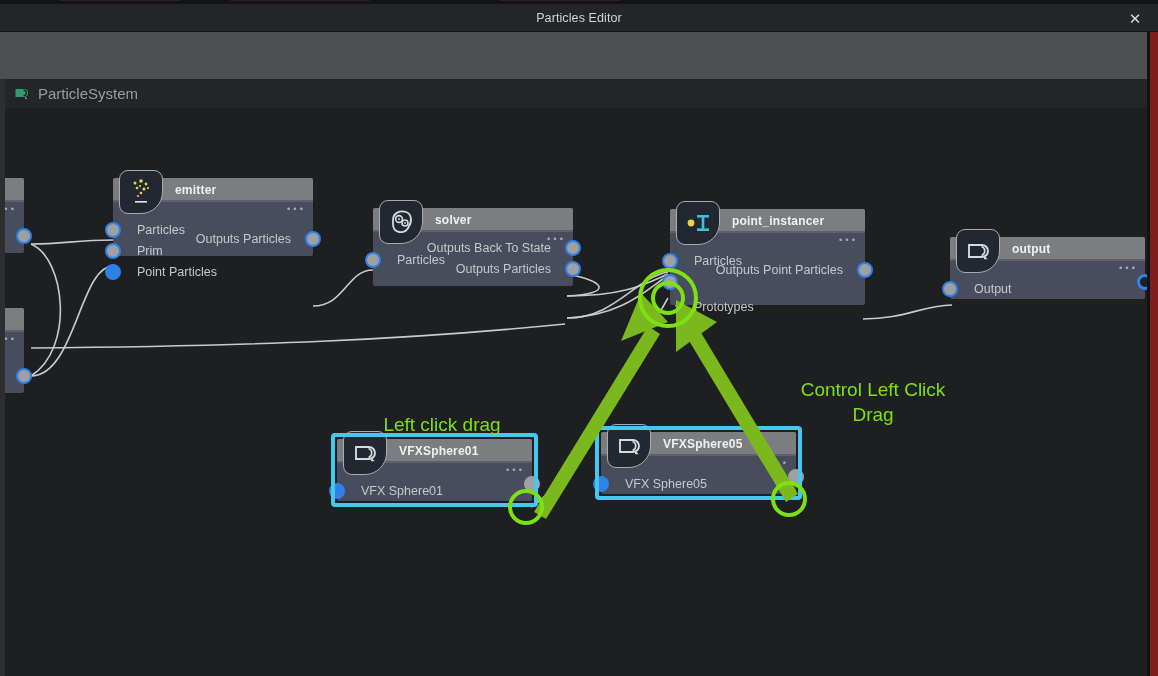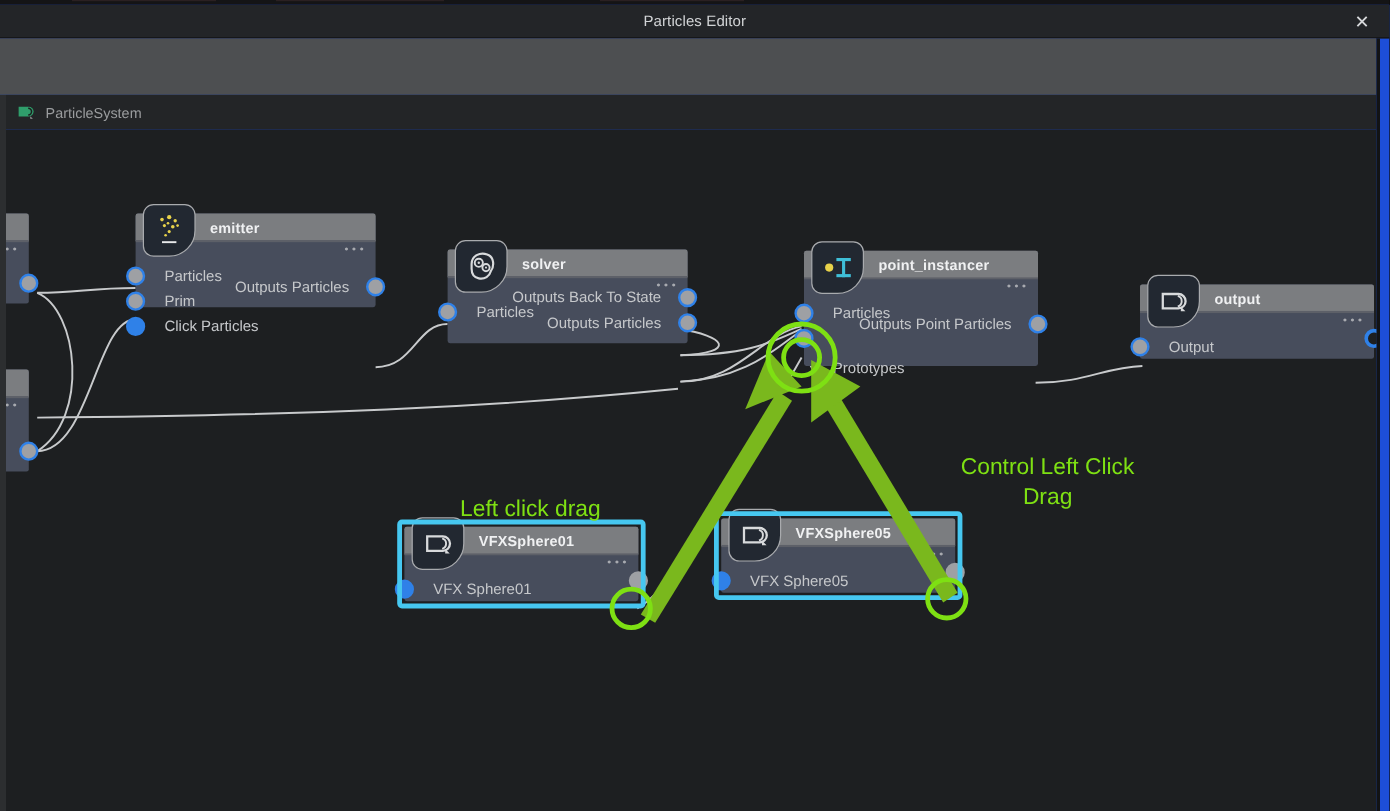--- a/index.html
+++ b/index.html
@@ -17,21 +17,21 @@
     background:#141416;
   }
   .bg-strip .bgtri {
     position:absolute; top:0; height:8px;
     border-top:1px solid #2a2022;
   }
 
   
   .window {
     position:absolute; left:0; top:4px; width:1158px; height:672px;
-    background:#1d4ed8;
+    background:#7f1d1d;
   }
   .titlebar {
     position:absolute; left:0; top:0; width:1158px; height:28px;
     background:#232528;
     border-bottom:1px solid #141517;
   }
   .title-text {
     position:absolute; left:0; top:0; width:1158px; height:28px;
     line-height:28px; text-align:center;
     color:#d2d4d6; font-size:12.5px;
@@ -53,21 +53,21 @@
   .breadcrumb-bar {
     position:absolute; left:5px; top:75px; width:1142px; height:29px;
     background:#232527;
     display:flex; align-items:center;
     padding-left:9px;
   }
   .crumb-icon {
     width:15px; height:14px; position:relative; margin-right:9px;
   }
   .crumb-icon svg { display:block; }
-  .crumb-label { color:#9a9c9e; font-size:12px; }
+  .crumb-label { color:#9a9c9e; font-size:15px; }
 
   
   .canvas {
     position:absolute; left:5px; top:104px;
     width:1142px; height:568px;
     background:#1d1f21;
     overflow:hidden;
   }
   .right-border {
     position:absolute; right:8px; top:28px; width:3px; height:644px;
@@ -234,21 +234,21 @@
       </svg>
               </div>
               <div class="node-title">emitter</div>
             </div>
             <div class="node-dots">•••</div>
             <div class="port-dot dot-grey" style="left: -8px; top: 44px;"></div>
             <div class="port-row port-in" style="top: 44px;">Particles</div>
             <div class="port-dot dot-grey" style="left: -8px; top: 65px;"></div>
             <div class="port-row port-in" style="top: 65px;">Prim</div>
             <div class="port-dot dot-blue" style="left: -8px; top: 86px;"></div>
-            <div class="port-row port-in" style="top: 86px;">Click Particles</div>
+            <div class="port-row port-in" style="top: 86px;">Point Particles</div>
             <div class="port-dot dot-grey" style="right: -8px; top: 53px;"></div>
             <div class="port-row port-out" style="top: 53px;">Outputs Particles</div>
           </div>
           <div class="node" style="left: 368px; top: 100px; width: 200px; height: 78px;">
             <div class="node-header">
               <div class="node-icon">
                 <svg width="30" height="30" viewBox="0 0 30 30">
         <path d="M7 13 C7 6, 14 3, 20 5 C26 7, 26 15, 23 19 C22 23, 18 26, 13 25 C8 24, 7 20, 7 17 Z" fill="none" stroke="#d8dadc" stroke-width="1.8"></path>
         <circle cx="13" cy="12" r="3.4" fill="none" stroke="#d8dadc" stroke-width="1.6"></circle>
         <circle cx="19" cy="16" r="3" fill="none" stroke="#d8dadc" stroke-width="1.6"></circle>

